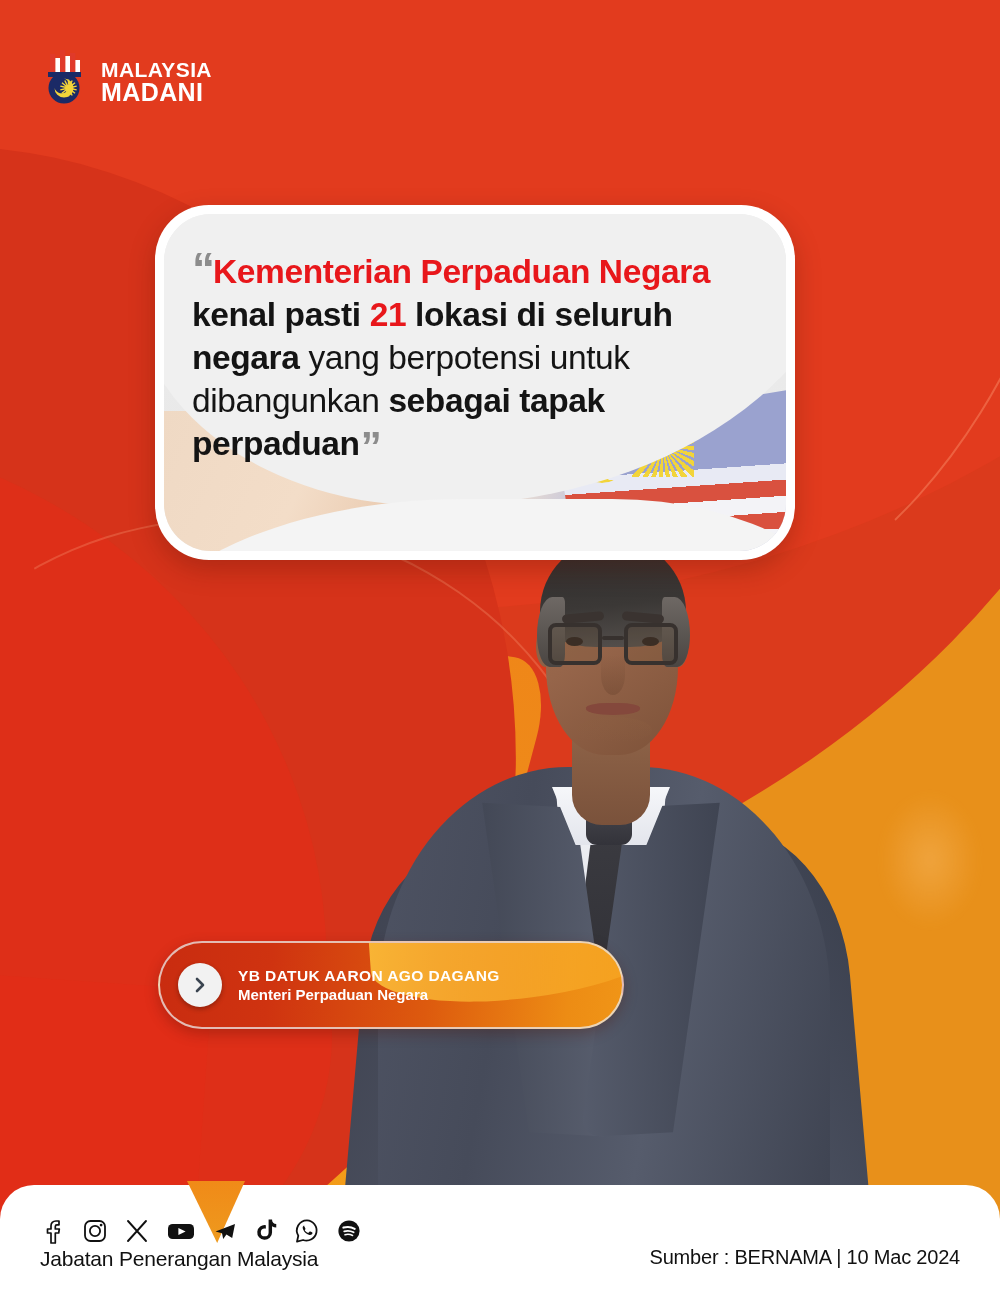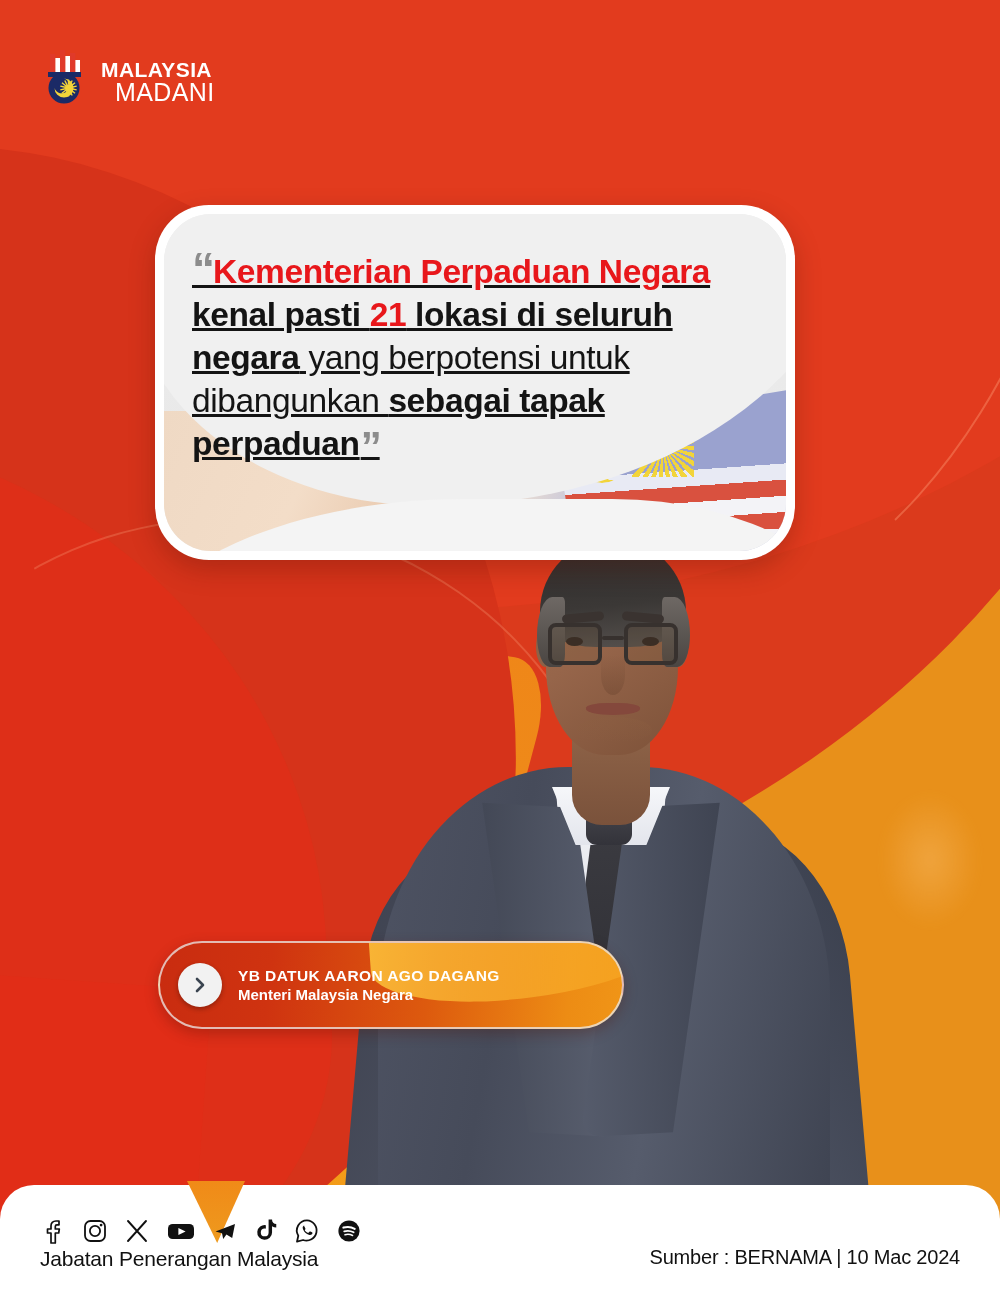--- a/index.html
+++ b/index.html
@@ -219,21 +219,21 @@
   }
   .quote-mask2 {
     position:absolute; left:-40px; bottom:-118px; width:740px; height:170px;
     background:#f4f4f4;
     border-radius:46% 34% 0 0 / 100% 86% 0 0;
   }
 
   .quote-text {
     position:absolute; left:28px; top:36px; width:580px;
     font-size:33.5px; line-height:43px; letter-spacing:-.4px;
-    color:#141414; font-weight:400;text-decoration:underline;
+    color:#141414; font-weight:400;
   }
   .quote-text .mark {
     color:#8c8c8c; font-weight:800; font-size:46px; line-height:0;
     letter-spacing:-2px; vertical-align:-2px;
   }
   .quote-text .mark.close { font-size:42px; vertical-align:-6px; margin-left:1px; }
   .quote-text .hl { color:#E8171B; font-weight:800; }
   .quote-text .bd { font-weight:800; }
 
   
@@ -259,21 +259,21 @@
   .badge-circle svg { display:block; }
   .badge-names { position:relative; margin-left:16px; color:#ffffff; }
   .badge-name { font-size:15.5px; font-weight:700; letter-spacing:.4px; line-height:19px; }
   .badge-title { font-size:15px; font-weight:700; line-height:19px; }
 
   
   .logo { position:absolute; left:40px; top:48px; display:flex; align-items:flex-end; gap:11px; }
   .logo-mark { position:relative; width:50px; height:56px; }
   .logo-words { color:#ffffff; line-height:.96; }
   .logo-l1 { font-size:21px; font-weight:800; letter-spacing:.4px; }
-  .logo-l2 { font-size:25px; font-weight:400; letter-spacing:.4px;margin-left:14px; }
+  .logo-l2 { font-size:25px; font-weight:700; letter-spacing:.4px; }
 
   
   .footer {
     position:absolute; left:0; bottom:0; width:1000px; height:126px;
     background:#ffffff; border-radius:34px 34px 0 0;
   }
   .footer-drip {
     position:absolute; left:187px; top:-4px; width:58px; height:62px;
     background:linear-gradient(180deg,#F08A18,#EE9A1E);
     clip-path:polygon(0 0, 100% 0, 52% 100%);
@@ -402,21 +402,21 @@
     <div class="badge-gloss"></div>
     <div class="badge-circle">
       <span>
         <svg width="18" height="18" viewBox="0 0 18 18">
           <polyline points="6,3 12,9 6,15" fill="none" stroke="#3a4450" stroke-width="2.6" stroke-linecap="round" stroke-linejoin="round"></polyline>
         </svg>
       </span>
     </div>
     <div class="badge-names">
       <div class="badge-name">YB DATUK AARON AGO DAGANG</div>
-      <div class="badge-title">Menteri Malaysia Negara</div>
+      <div class="badge-title">Menteri Perpaduan Negara</div>
     </div>
   </div>
 
   <div class="footer">
     <div class="footer-drip"></div>
 
     <div class="footer-left">
       <div class="social-row">
 
         <span>

